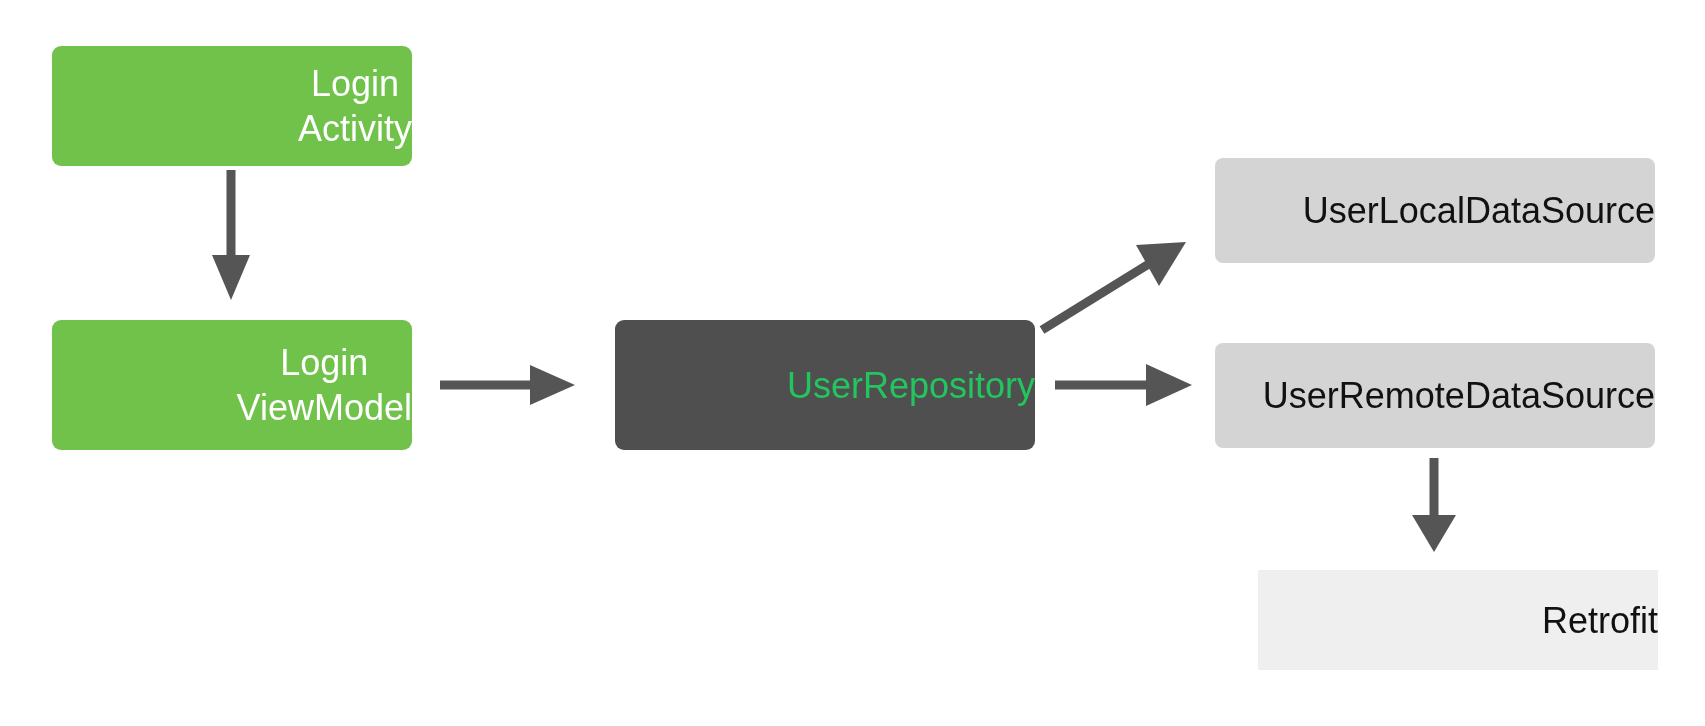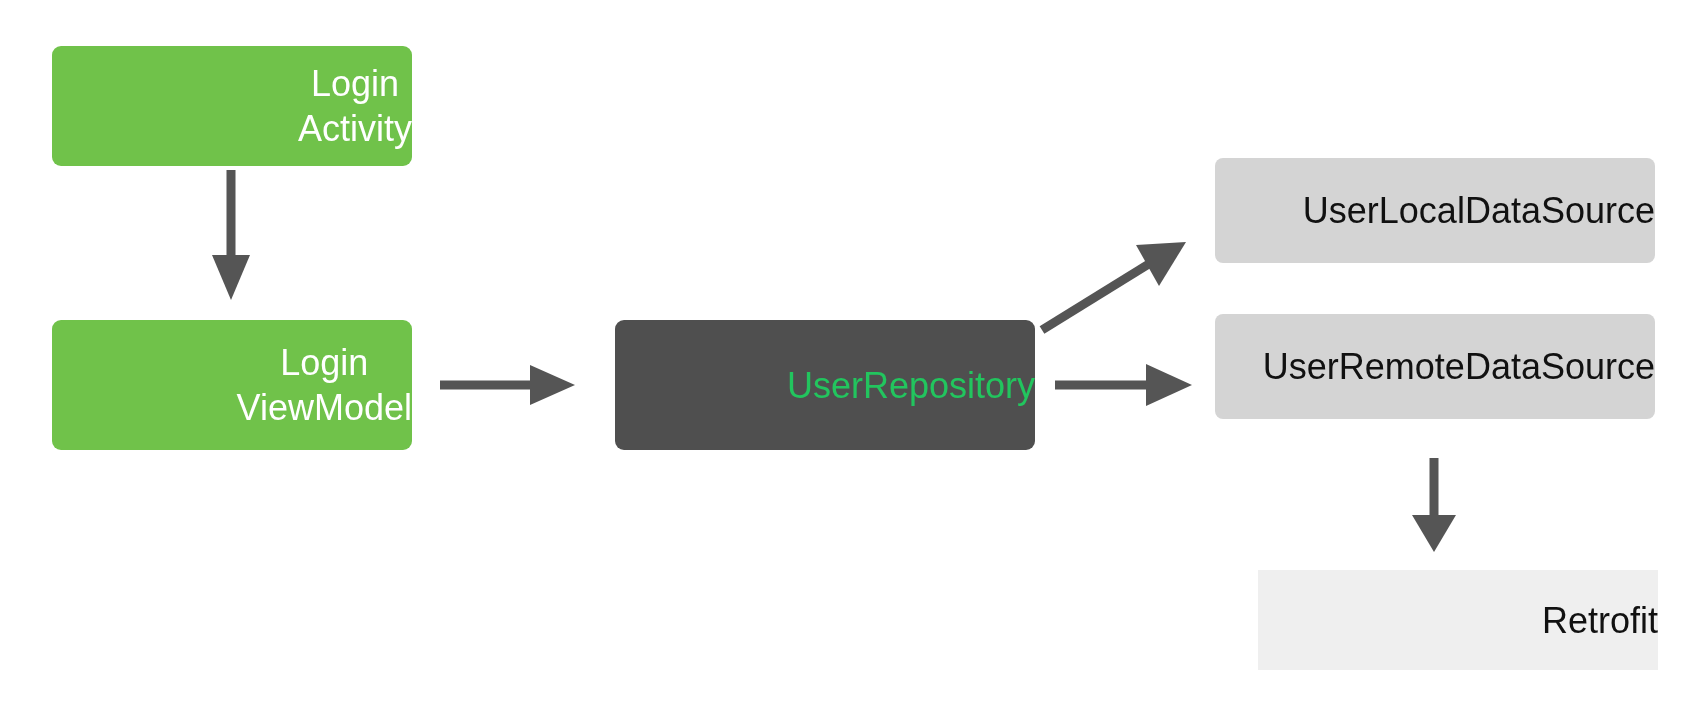--- a/index.html
+++ b/index.html
@@ -105,21 +105,21 @@
   </div>
 
   <div class="node node-dark" style="left:615px; top:320px; width:420px; height:130px;">
     <span>UserRepository</span>
   </div>
 
   <div class="node node-gray" style="left:1215px; top:158px; width:440px; height:105px;">
     <span>UserLocalDataSource</span>
   </div>
 
-  <div class="node node-gray" style="left:1215px; top:314px; width:440px; height:105px;">
+  <div class="node node-gray" style="left:1215px; top:343px; width:440px; height:105px;">
     <span>UserRemoteDataSource</span>
   </div>
 
   <div class="node node-light" style="left:1258px; top:570px; width:400px; height:100px;">
     <span>Retrofit</span>
   </div>
 
 </div>
 
 </body></html>

